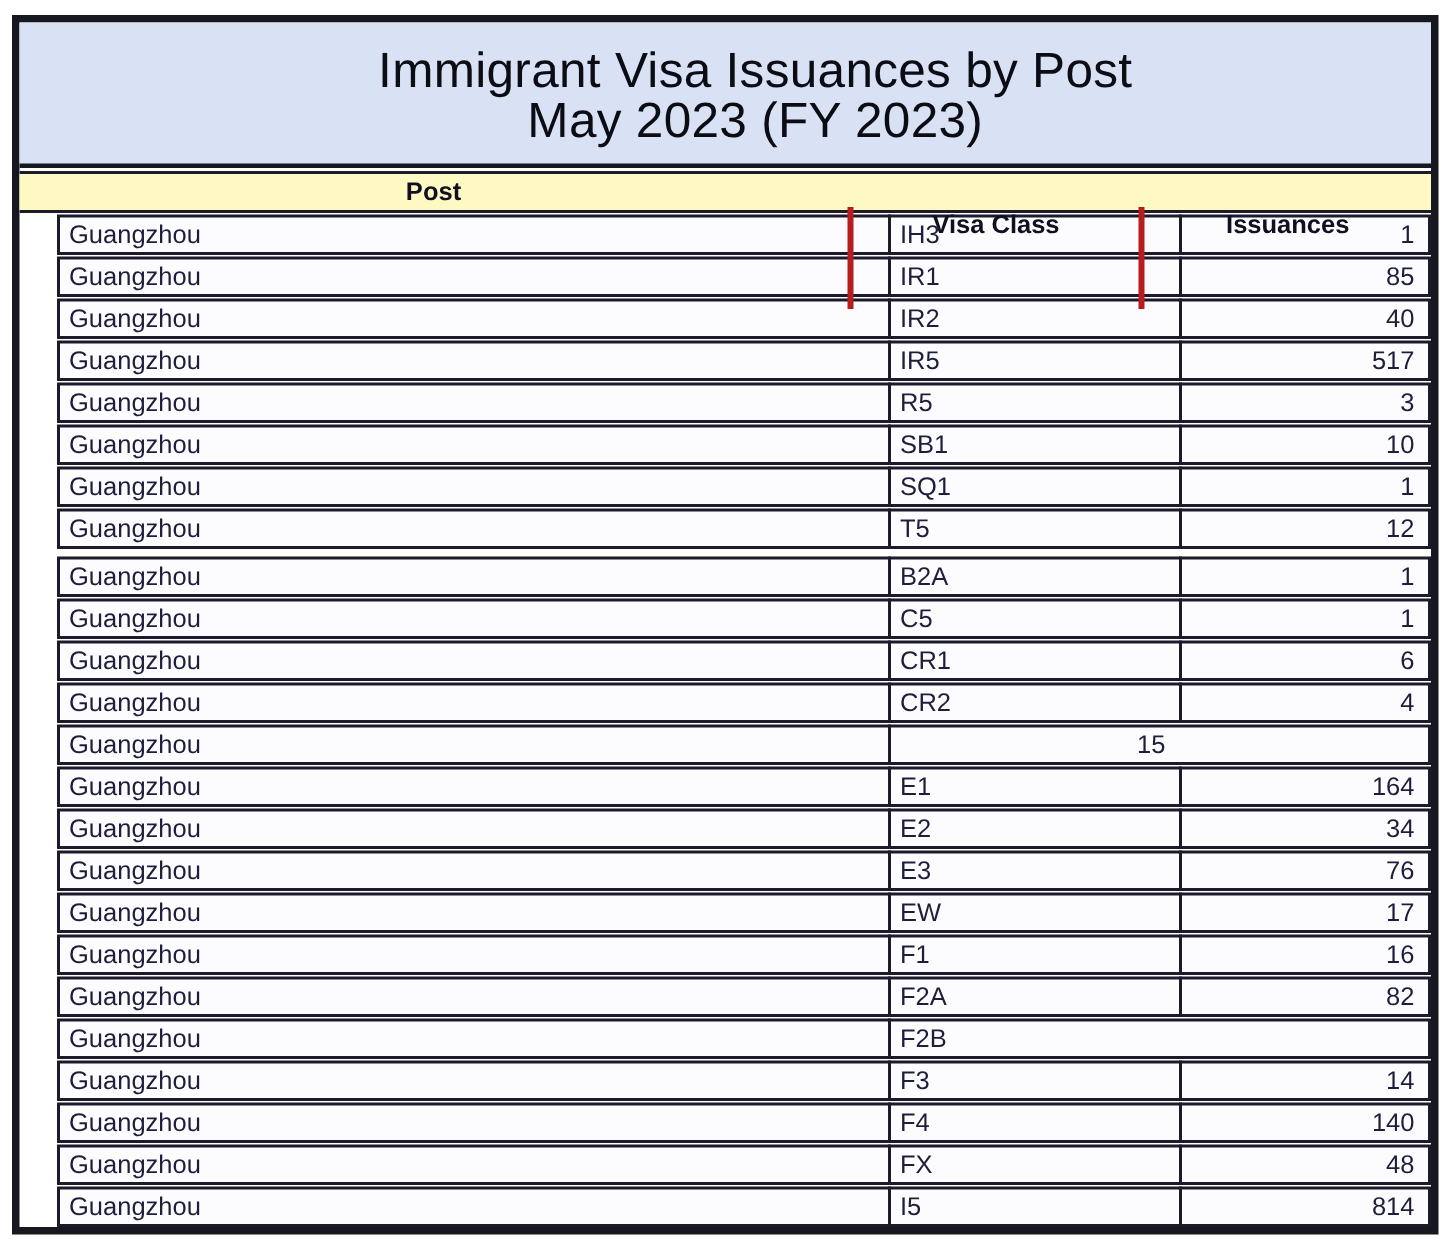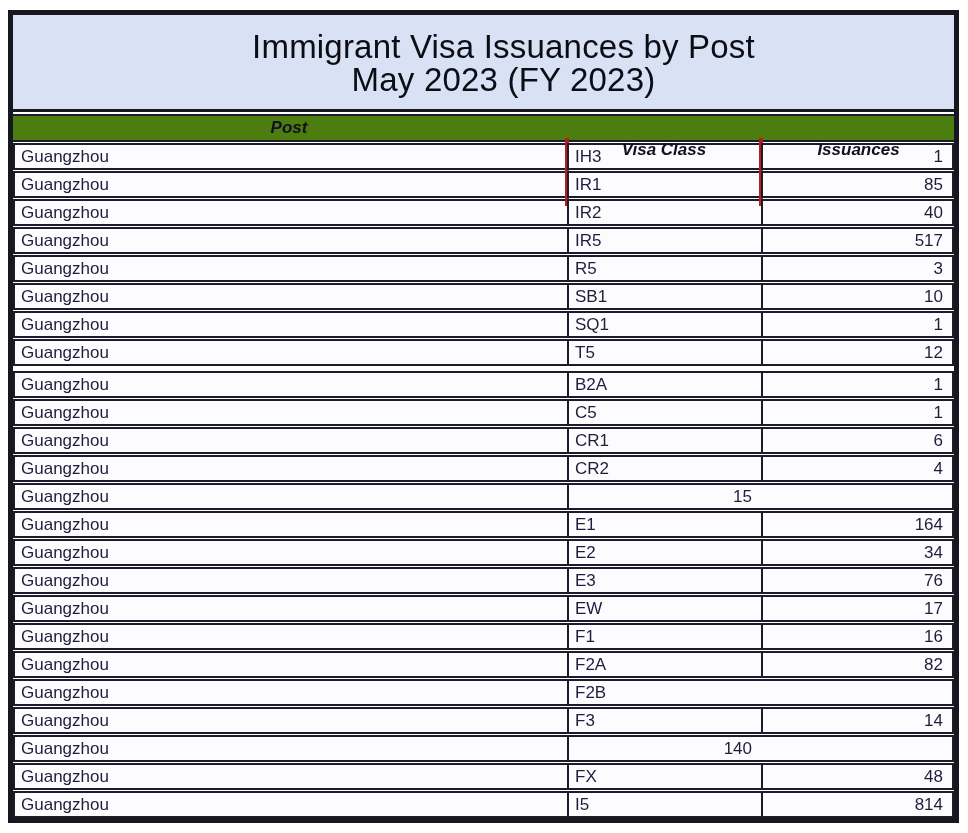--- a/index.html
+++ b/index.html
@@ -35,37 +35,36 @@
     letter-spacing: 0.2px;
     margin-left: 40px;
   }
   .grid-row {
     display: grid;
     grid-template-columns: 552px 194px 1fr;
     align-items: center;
   }
   .header-row {
     margin-top: 2px;
-    background: #4d7c0f;
+    background: #fef9c3;
     border-top: 2px solid #1b1b2c;
     border-bottom: 2px solid #1b1b2c;
     height: 24px;
-    font-style: italic;
   }
   .header-cell {
     font-size: 17px;
     font-weight: bold;
     color: #101020;
     text-align: center;
     height: 100%;
     line-height: 24px;
     box-sizing: border-box;
   }
   .header-cell + .header-cell { border-left: 4px solid #b91c1c; margin-top: 44px; }
-  .table-body { padding-bottom: 0; }
+  .table-body { padding-bottom: 0; margin-left: 25px; }
   .data-row {
     border: 2px solid #1b1b2c;
     background: #fcfcfe;
     margin-top: 1px;
     height: 27px;
     box-sizing: border-box;
   }
   .data-row.section-gap { margin-top: 5px; }
   .cell {
     font-size: 17px;
@@ -196,20 +195,21 @@
     <div class="cell">Guangzhou</div>
     <div class="cell">F2B</div>
   </div>
         <div class="grid-row data-row">
     <div class="cell">Guangzhou</div>
     <div class="cell">F3</div>
     <div class="cell num">14</div>
   </div>
         <div class="grid-row data-row">
     <div class="cell">Guangzhou</div>
+    <div class="cell">F4</div>
     <div class="cell num">140</div>
   </div>
         <div class="grid-row data-row">
     <div class="cell">Guangzhou</div>
     <div class="cell">FX</div>
     <div class="cell num">48</div>
   </div>
         <div class="grid-row data-row">
     <div class="cell">Guangzhou</div>
     <div class="cell">I5</div>

